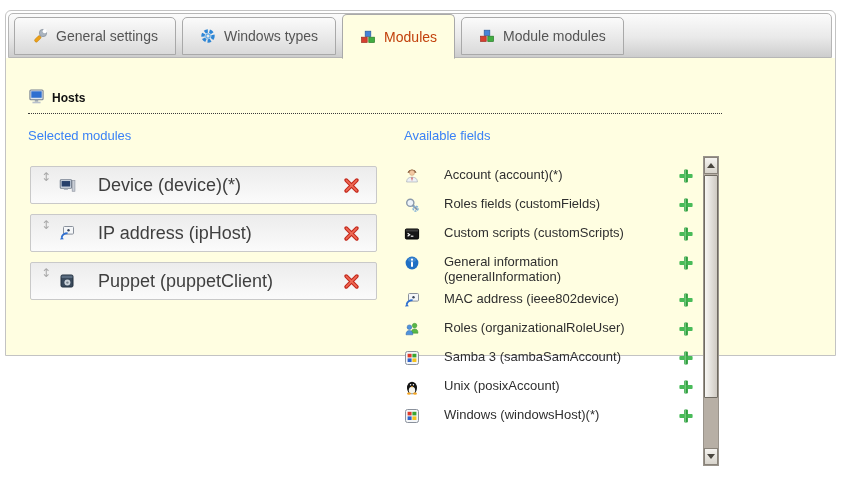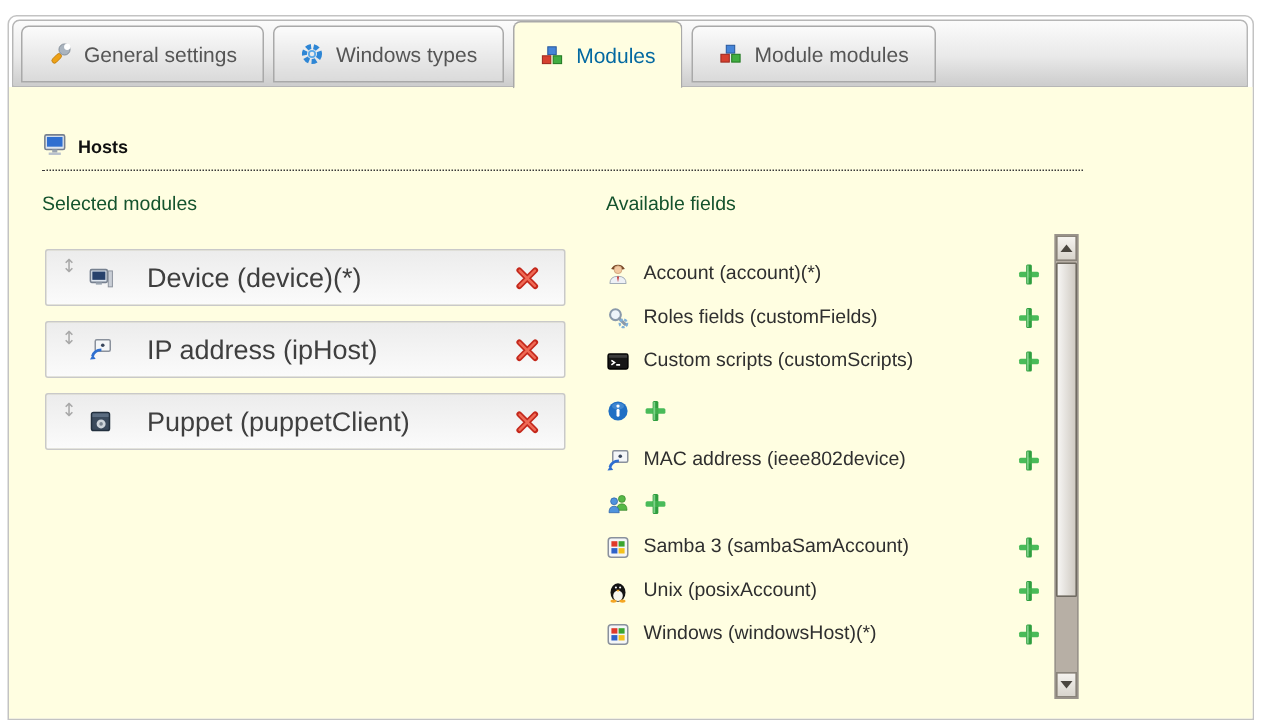--- a/index.html
+++ b/index.html
@@ -2,56 +2,56 @@
 <html><head>
 <meta charset="utf-8">
 <style>
   html,body{margin:0;padding:0;}
   body{
     width:842px;height:481px;overflow:hidden;background:#ffffff;
     font-family:"Liberation Sans","DejaVu Sans",sans-serif;
     -webkit-font-smoothing:antialiased;
   }
   .panel{
-    position:absolute;left:5px;top:10px;width:831px;height:470px;
+    position:absolute;left:5px;top:10px;width:831px;height:346px;
     border:1px solid #c3c3c3;border-radius:6px 6px 0 0;background:#ffffff;
     box-sizing:border-box;
   }
   
   .tabbar{
     position:relative;margin:2px 3px 0 2px;height:45px;box-sizing:border-box;
     background:linear-gradient(#fbfbfb 0%,#e9e9e9 55%,#cdcdcd 100%);
     border:1px solid #b6b6b6;border-radius:5px 5px 0 0;
     display:flex;align-items:flex-end;padding-left:5px;gap:6px;
   }
   .tab{
     height:38px;margin-bottom:2px;box-sizing:border-box;
     border:1px solid #a9a9a9;border-radius:5px 5px 0 0;
     background:linear-gradient(#fbfbfb,#dadada);
     display:flex;align-items:center;gap:8px;padding:0 17px;
     font-size:14px;color:#555;cursor:pointer;white-space:nowrap;
   }
   .tab.active{
     height:45px;margin-bottom:-2px;z-index:3;position:relative;
-    background:#fffee1;border-bottom:1px solid #fffee1;color:#0369a1;justify-content:space-between;
+    background:#fffee1;border-bottom:1px solid #fffee1;color:#c2410c;justify-content:space-between;
   }
   .tab .ticon{display:inline-flex;width:16px;height:16px;}
   
   .content{
     position:absolute;left:0;right:0;top:47px;bottom:0;
     background:#fffee1;z-index:1;
   }
   .hosts-header{
     position:absolute;left:22px;top:30px;width:694px;
     border-bottom:1px dotted #3a3a3a;padding-bottom:5px;
     display:flex;align-items:center;gap:7px;
     font-weight:bold;font-size:12px;color:#101010;
   }
   .col-label{
-    position:absolute;top:70px;font-size:13px;color:#14532d;
+    position:absolute;top:70px;font-size:13px;color:#3b82f6;
   }
   #selected-label{left:22px;}
   #available-label{left:398px;}
   
   #selected-list{position:absolute;left:24px;top:108px;width:347px;}
   .sel-row{
     height:38px;margin-bottom:10px;box-sizing:border-box;
     border:1px solid #c9c9c9;border-radius:2px;
     background:linear-gradient(#ececec,#fbfbfb);
     display:flex;align-items:center;cursor:move;
@@ -61,21 +61,21 @@
     font-family:"DejaVu Sans",sans-serif;align-self:flex-start;line-height:20px;
   }
   .sel-icon{display:inline-flex;width:17px;height:17px;margin-left:6px;}
   .sel-label{margin-left:22px;font-size:18px;color:#3f3f3f;flex:1;}
   .del-btn{display:inline-flex;width:17px;height:17px;margin-right:16px;cursor:pointer;}
   
   #available-list{
     position:absolute;left:398px;top:98px;width:290px;height:326px;
     overflow:hidden;padding-top:12px;box-sizing:border-box;
   }
-  .av-row{display:flex;align-items:center;gap:9px;height:29px;}
+  .av-row{display:flex;gap:24px;height:29px;}
   .av-row.two-line{height:37px;}
   .av-icon{display:inline-flex;width:16px;height:16px;flex:0 0 16px;}
   .av-label{flex:1;font-size:13px;color:#2f2f2f;white-space:pre-line;line-height:1.12;}
   .add-btn{display:inline-flex;width:16px;height:16px;cursor:pointer;}
   
   .scrollbar{
     position:absolute;left:697px;top:98px;width:16px;height:310px;
     background:#b7afa5;border:1px solid #99938b;box-sizing:border-box;
   }
   .sb-btn{
@@ -266,20 +266,22 @@
         </div>
         <div class="av-row two-line">
           <span class="av-icon">
             <svg width="16" height="16" viewBox="0 0 16 16">
               <circle cx="8" cy="8" r="6.4" fill="#1f6fc4"></circle>
               <ellipse cx="8" cy="4.8" rx="4" ry="2.2" fill="#5b9ada" opacity=".55"></ellipse>
               <circle cx="8" cy="4.7" r="1.1" fill="#fff"></circle>
               <rect x="7" y="6.5" width="2" height="5.4" rx="1" fill="#fff"></rect>
             </svg>
           </span>
+          <span class="av-label">General information
+(generalInformation)</span>
           <span class="add-btn">
             <svg width="16" height="16" viewBox="0 0 16 16">
               <rect x="6.1" y="1.4" width="3.8" height="13.2" rx="1" fill="#2f9e3f"></rect>
               <rect x="1.4" y="6.1" width="13.2" height="3.8" rx="1" fill="#49bb59"></rect>
               <rect x="6.1" y="6.1" width="3.8" height="3.8" fill="#3fae4a"></rect>
               <rect x="6.6" y="2" width="1.2" height="12" fill="#8fdc9a" opacity=".8"></rect>
             </svg>
           </span>
         </div>
         <div class="av-row">
@@ -303,20 +305,21 @@
         </div>
         <div class="av-row">
           <span class="av-icon">
             <svg width="16" height="16" viewBox="0 0 16 16">
               <circle cx="10.6" cy="4.6" r="2.3" fill="#57b847" stroke="#3a8a2e" stroke-width=".5"></circle>
               <path d="M7.199999999999999 12.2 q0-4.3 3.4-4.3 q3.4 0 3.4 4.3 z" fill="#57b847" stroke="#3a8a2e" stroke-width=".5"></path>
               <circle cx="5.4" cy="6.2" r="2.3" fill="#4f93dd" stroke="#2f62a8" stroke-width=".5"></circle>
               <path d="M2.0000000000000004 13.8 q0-4.3 3.4-4.3 q3.4 0 3.4 4.3 z" fill="#4f93dd" stroke="#2f62a8" stroke-width=".5"></path>
             </svg>
           </span>
+          <span class="av-label">Roles (organizationalRoleUser)</span>
           <span class="add-btn">
             <svg width="16" height="16" viewBox="0 0 16 16">
               <rect x="6.1" y="1.4" width="3.8" height="13.2" rx="1" fill="#2f9e3f"></rect>
               <rect x="1.4" y="6.1" width="13.2" height="3.8" rx="1" fill="#49bb59"></rect>
               <rect x="6.1" y="6.1" width="3.8" height="3.8" fill="#3fae4a"></rect>
               <rect x="6.6" y="2" width="1.2" height="12" fill="#8fdc9a" opacity=".8"></rect>
             </svg>
           </span>
         </div>
         <div class="av-row">

